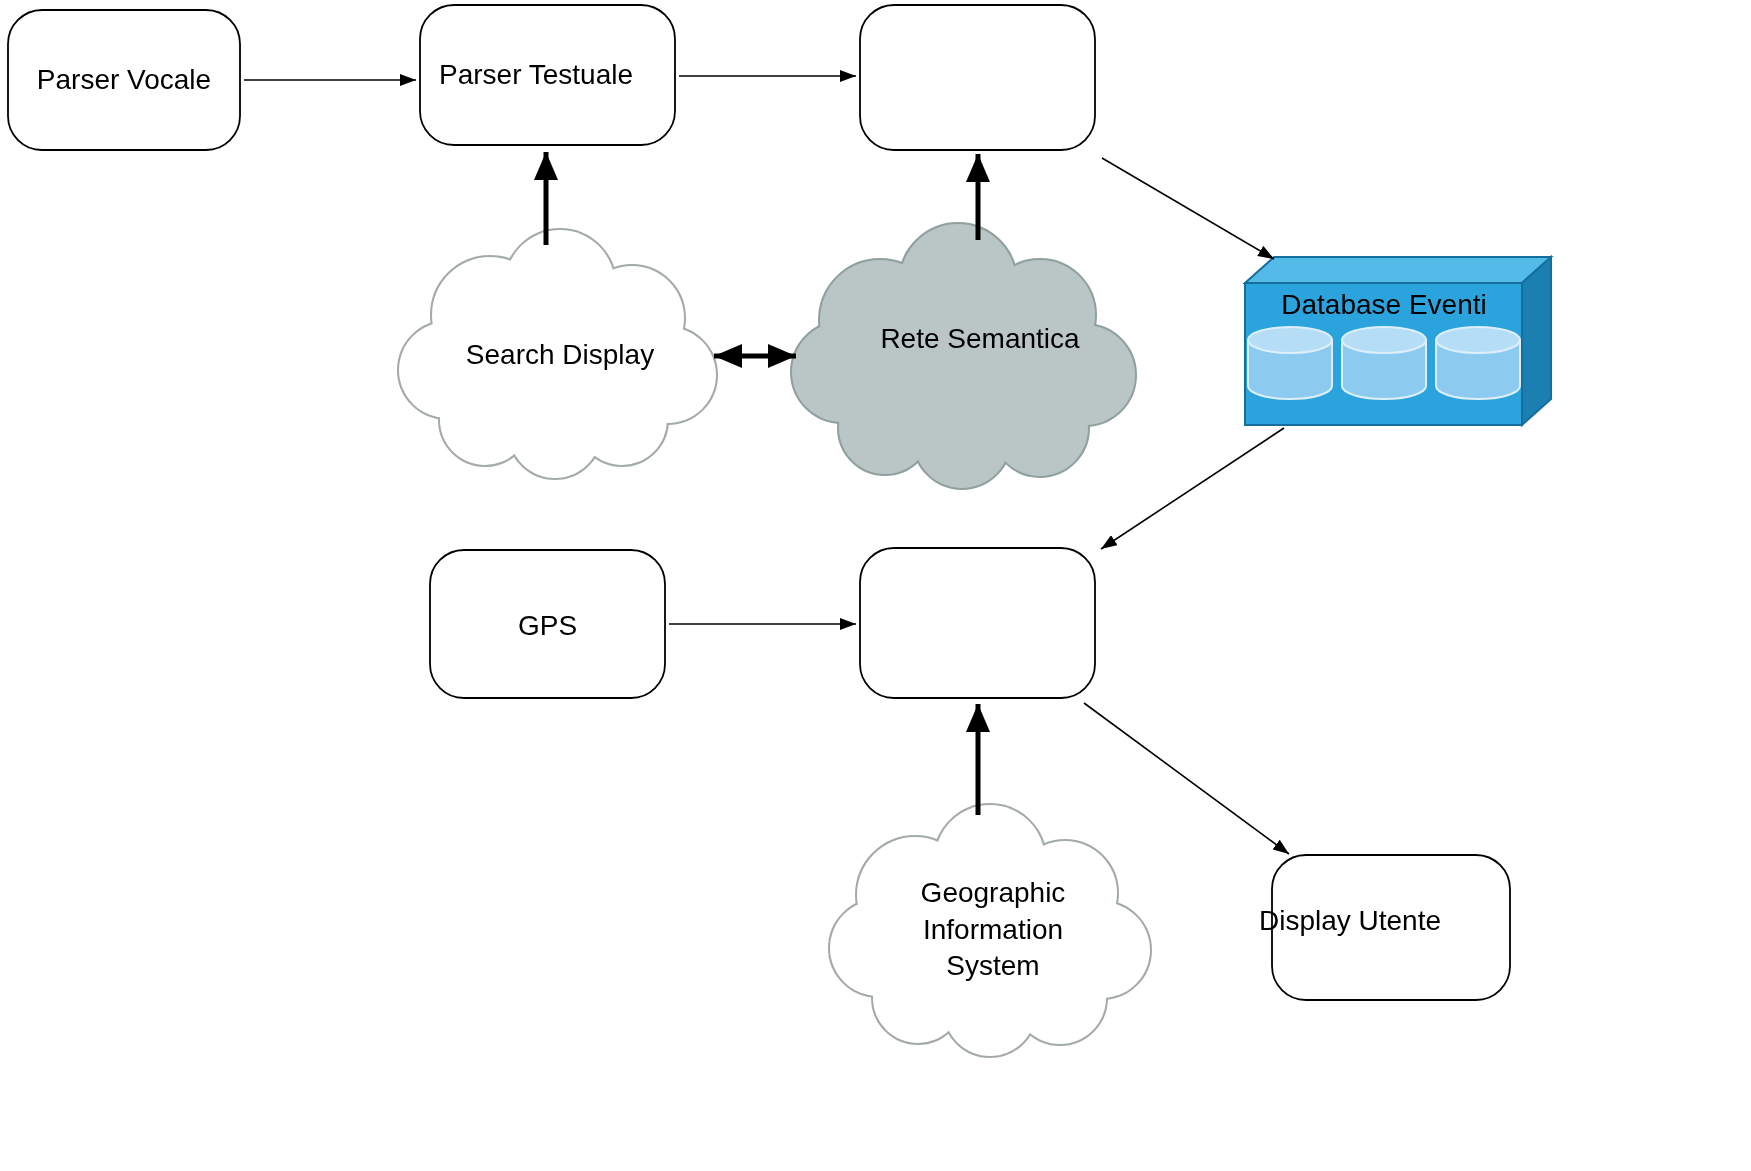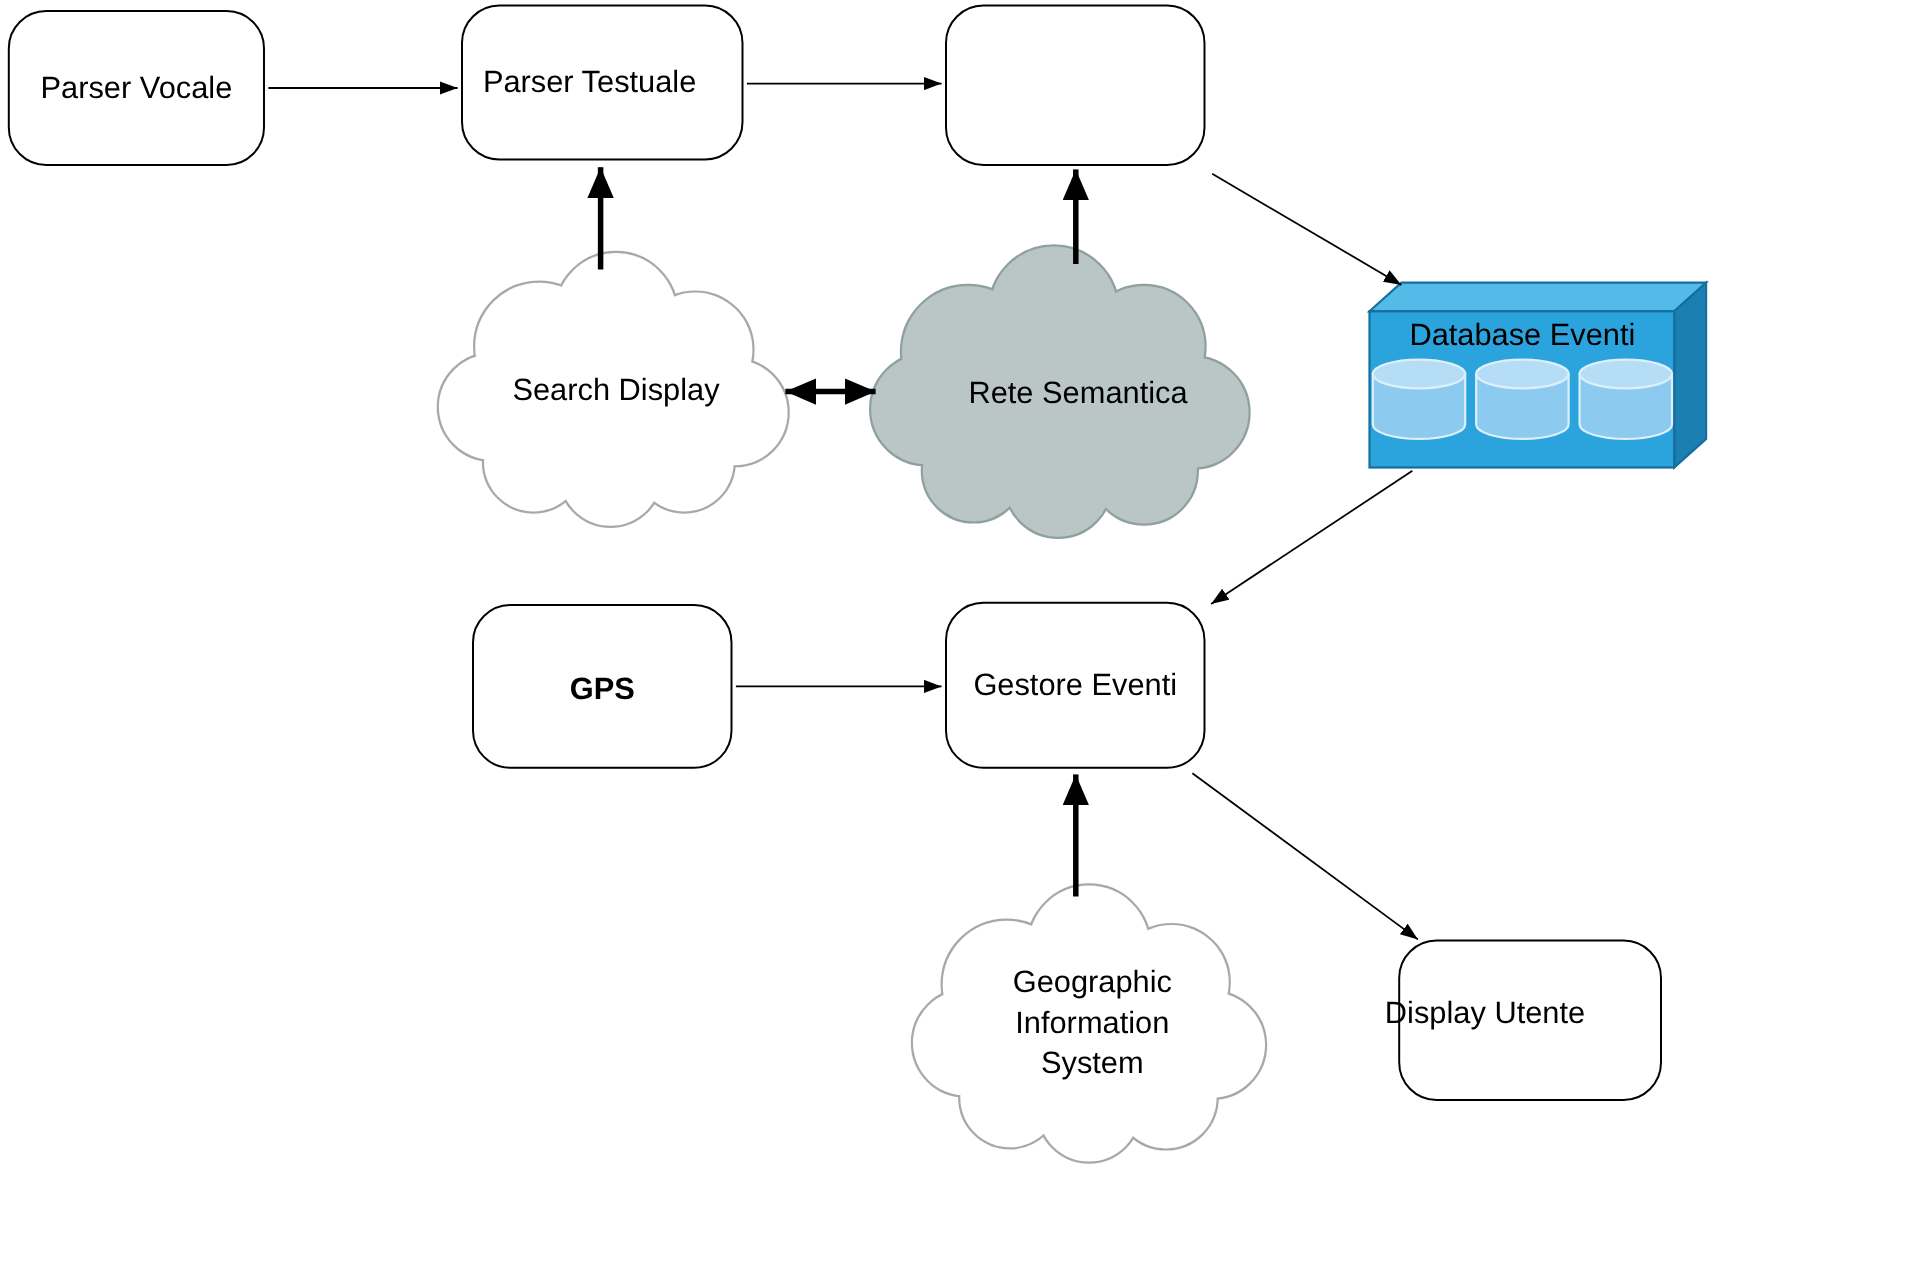--- a/index.html
+++ b/index.html
@@ -132,20 +132,19 @@
 
     <line class="thick-line" x1="546" y1="245" x2="546" y2="152" marker-end="url(#arrowThick)"></line>
     <line class="thick-line" x1="978" y1="240" x2="978" y2="154" marker-end="url(#arrowThick)"></line>
     <line class="thick-line" x1="714" y1="356" x2="796" y2="356" marker-start="url(#arrowThick)" marker-end="url(#arrowThick)"></line>
     <line class="thick-line" x1="978" y1="815" x2="978" y2="704" marker-end="url(#arrowThick)"></line>
   </svg>
 
   <div class="node-label" style="left:8px;    top:10px;  width:232px; height:140px;text-align:right;">Parser Vocale</div>
   <div class="node-label" style="left:420px;  top:5px;   width:232px; height:140px;">Parser Testuale</div>
   <div class="node-label" style="left:430px;  top:325px; width:260px; height:60px;">Search Display</div>
-  <div class="node-label" style="left:850px;  top:327px; width:260px; height:60px;text-align:center;">Rete Semantica</div>
+  <div class="node-label" style="left:850px;  top:309px; width:260px; height:60px;text-align:center;">Rete Semantica</div>
   <div class="node-label" style="left:1252px; top:285px; width:264px; height:40px;">Database Eventi</div>
-  <div class="node-label" style="left:430px;  top:550px; width:235px; height:153px;font-weight:bold;">GPS</div>
-  <div class="node-label" style="left:860px;  top:548px; width:235px; height:150px;">Gestore Eventi</div>
+  <div class="node-label" style="left:430px;  top:550px; width:235px; height:153px;">GPS</div>
   <div class="node-label" style="left:880px;  top:860px; width:226px; height:140px;">Geographic Information System</div>
   <div class="node-label" style="left:1231px; top:855px; width:238px; height:133px;">Display Utente</div>
 
 </div>
 
 </body></html>

